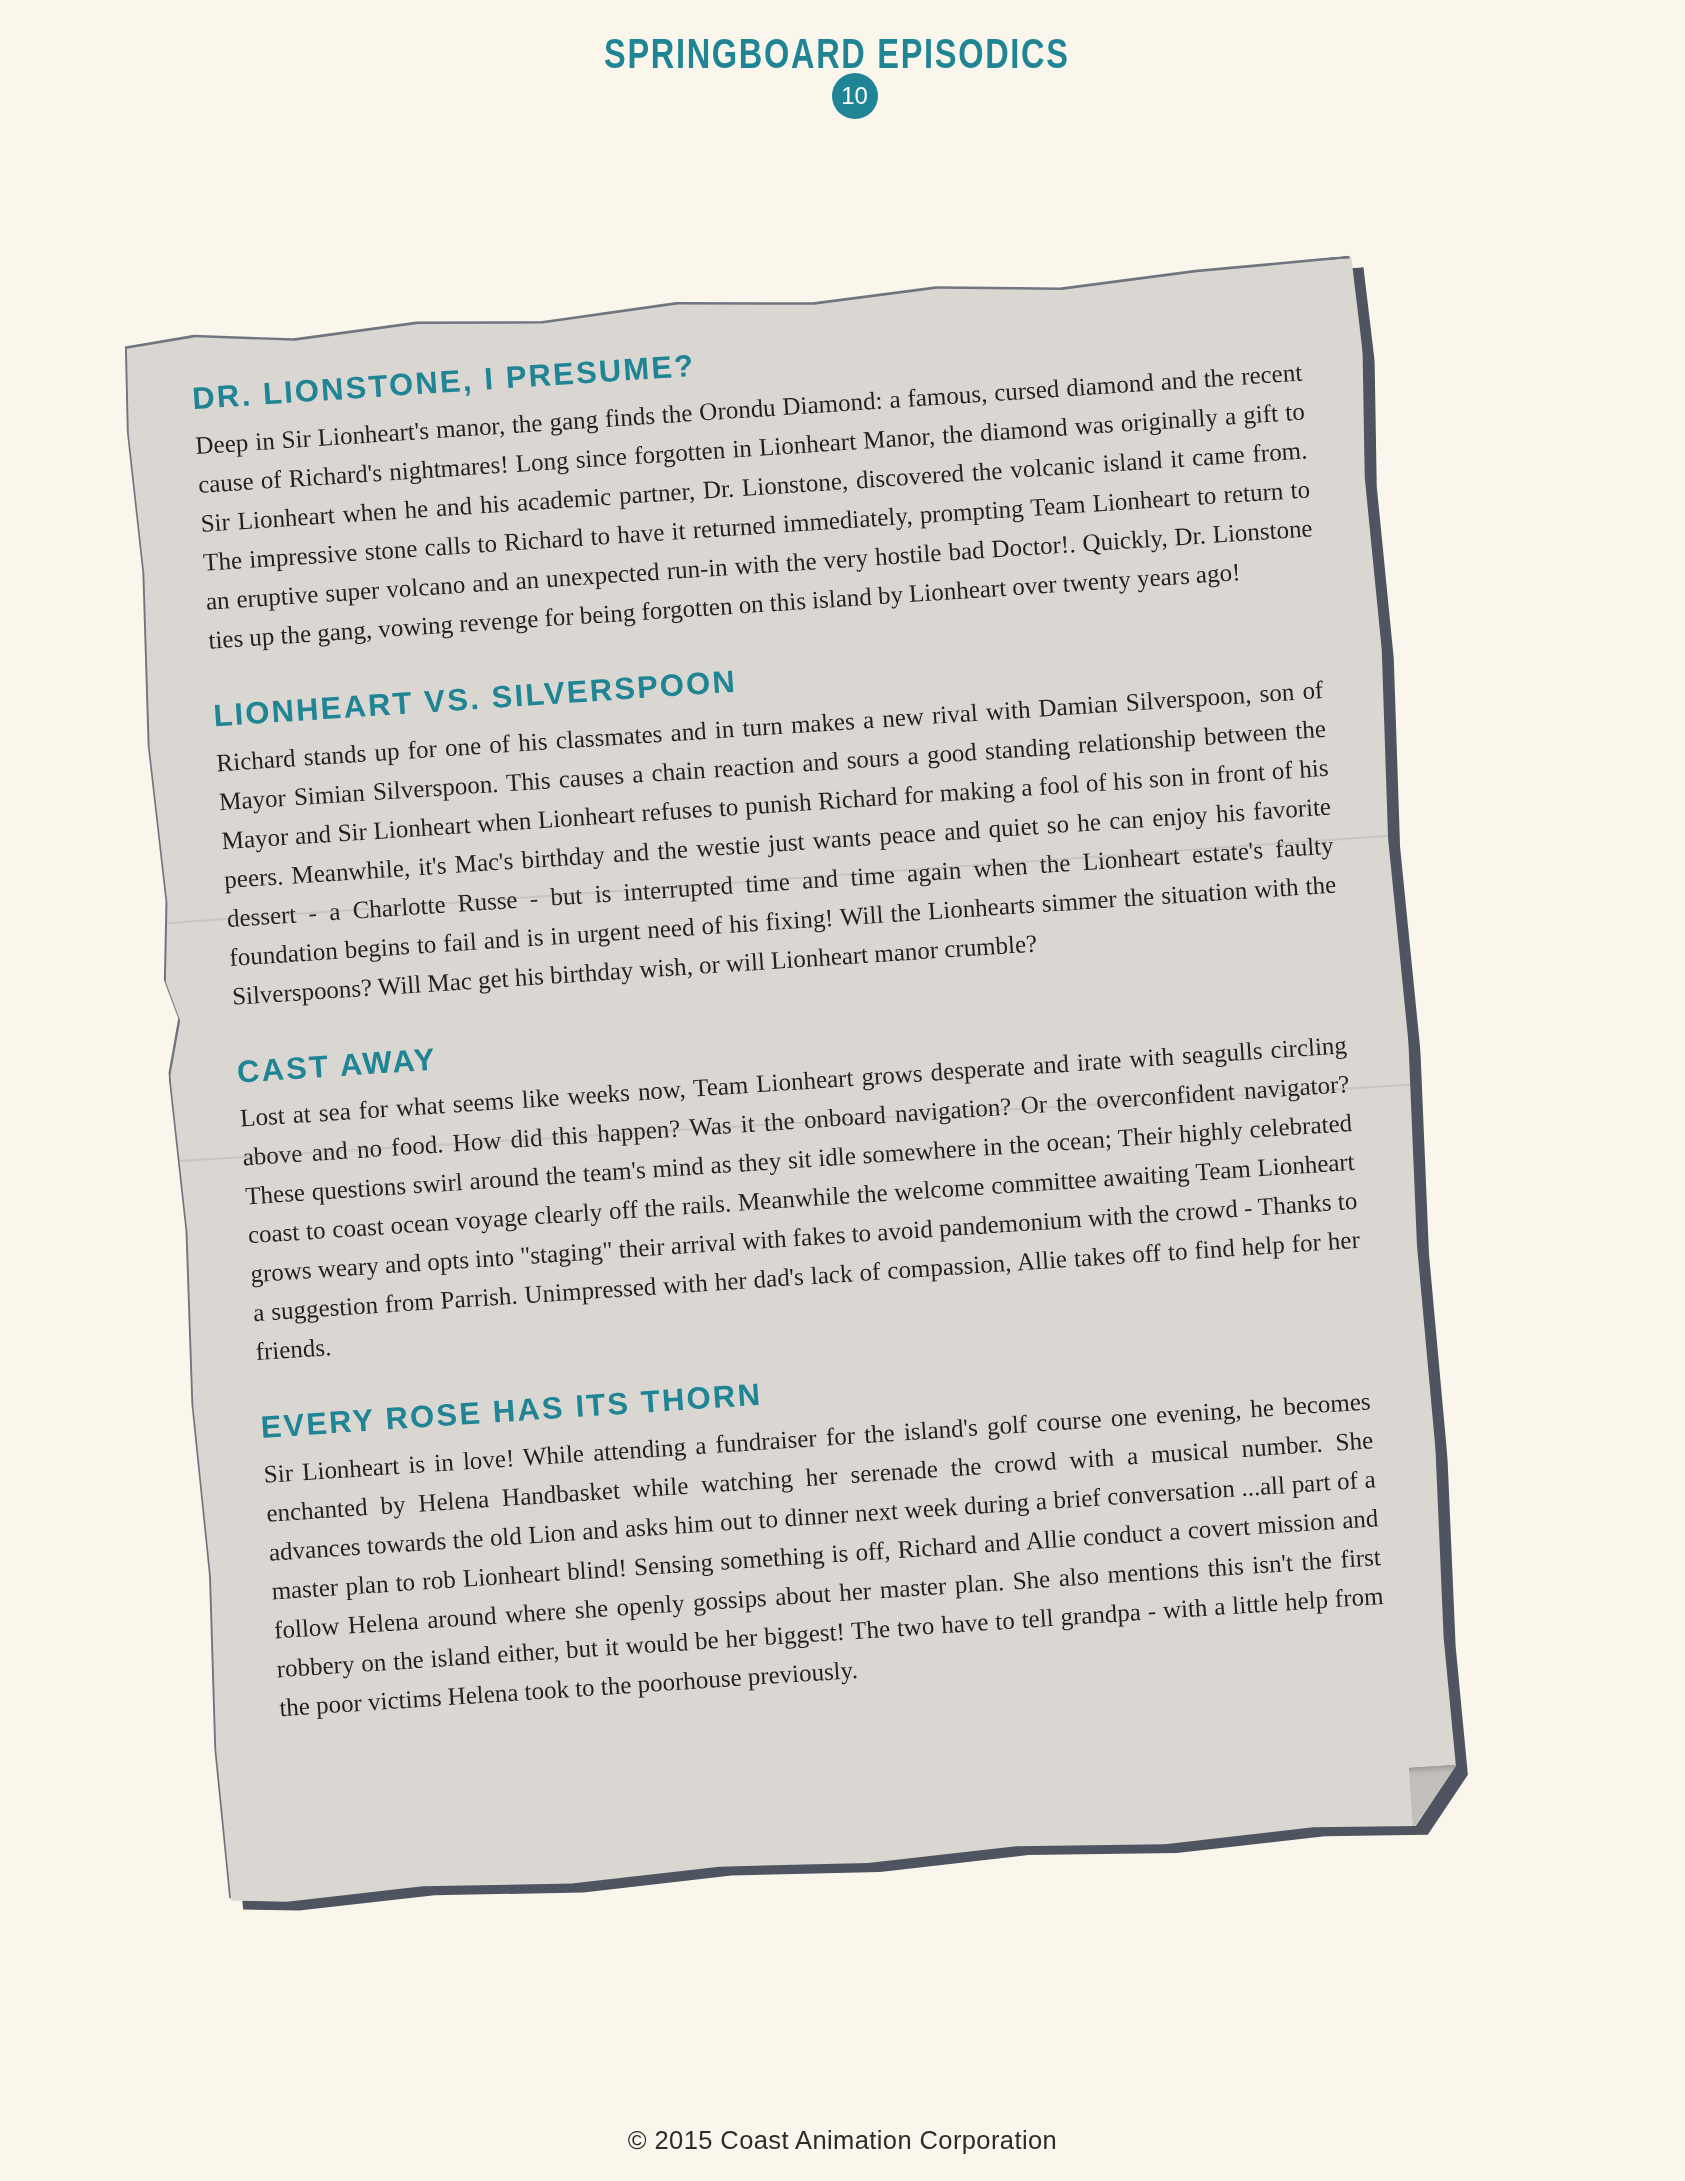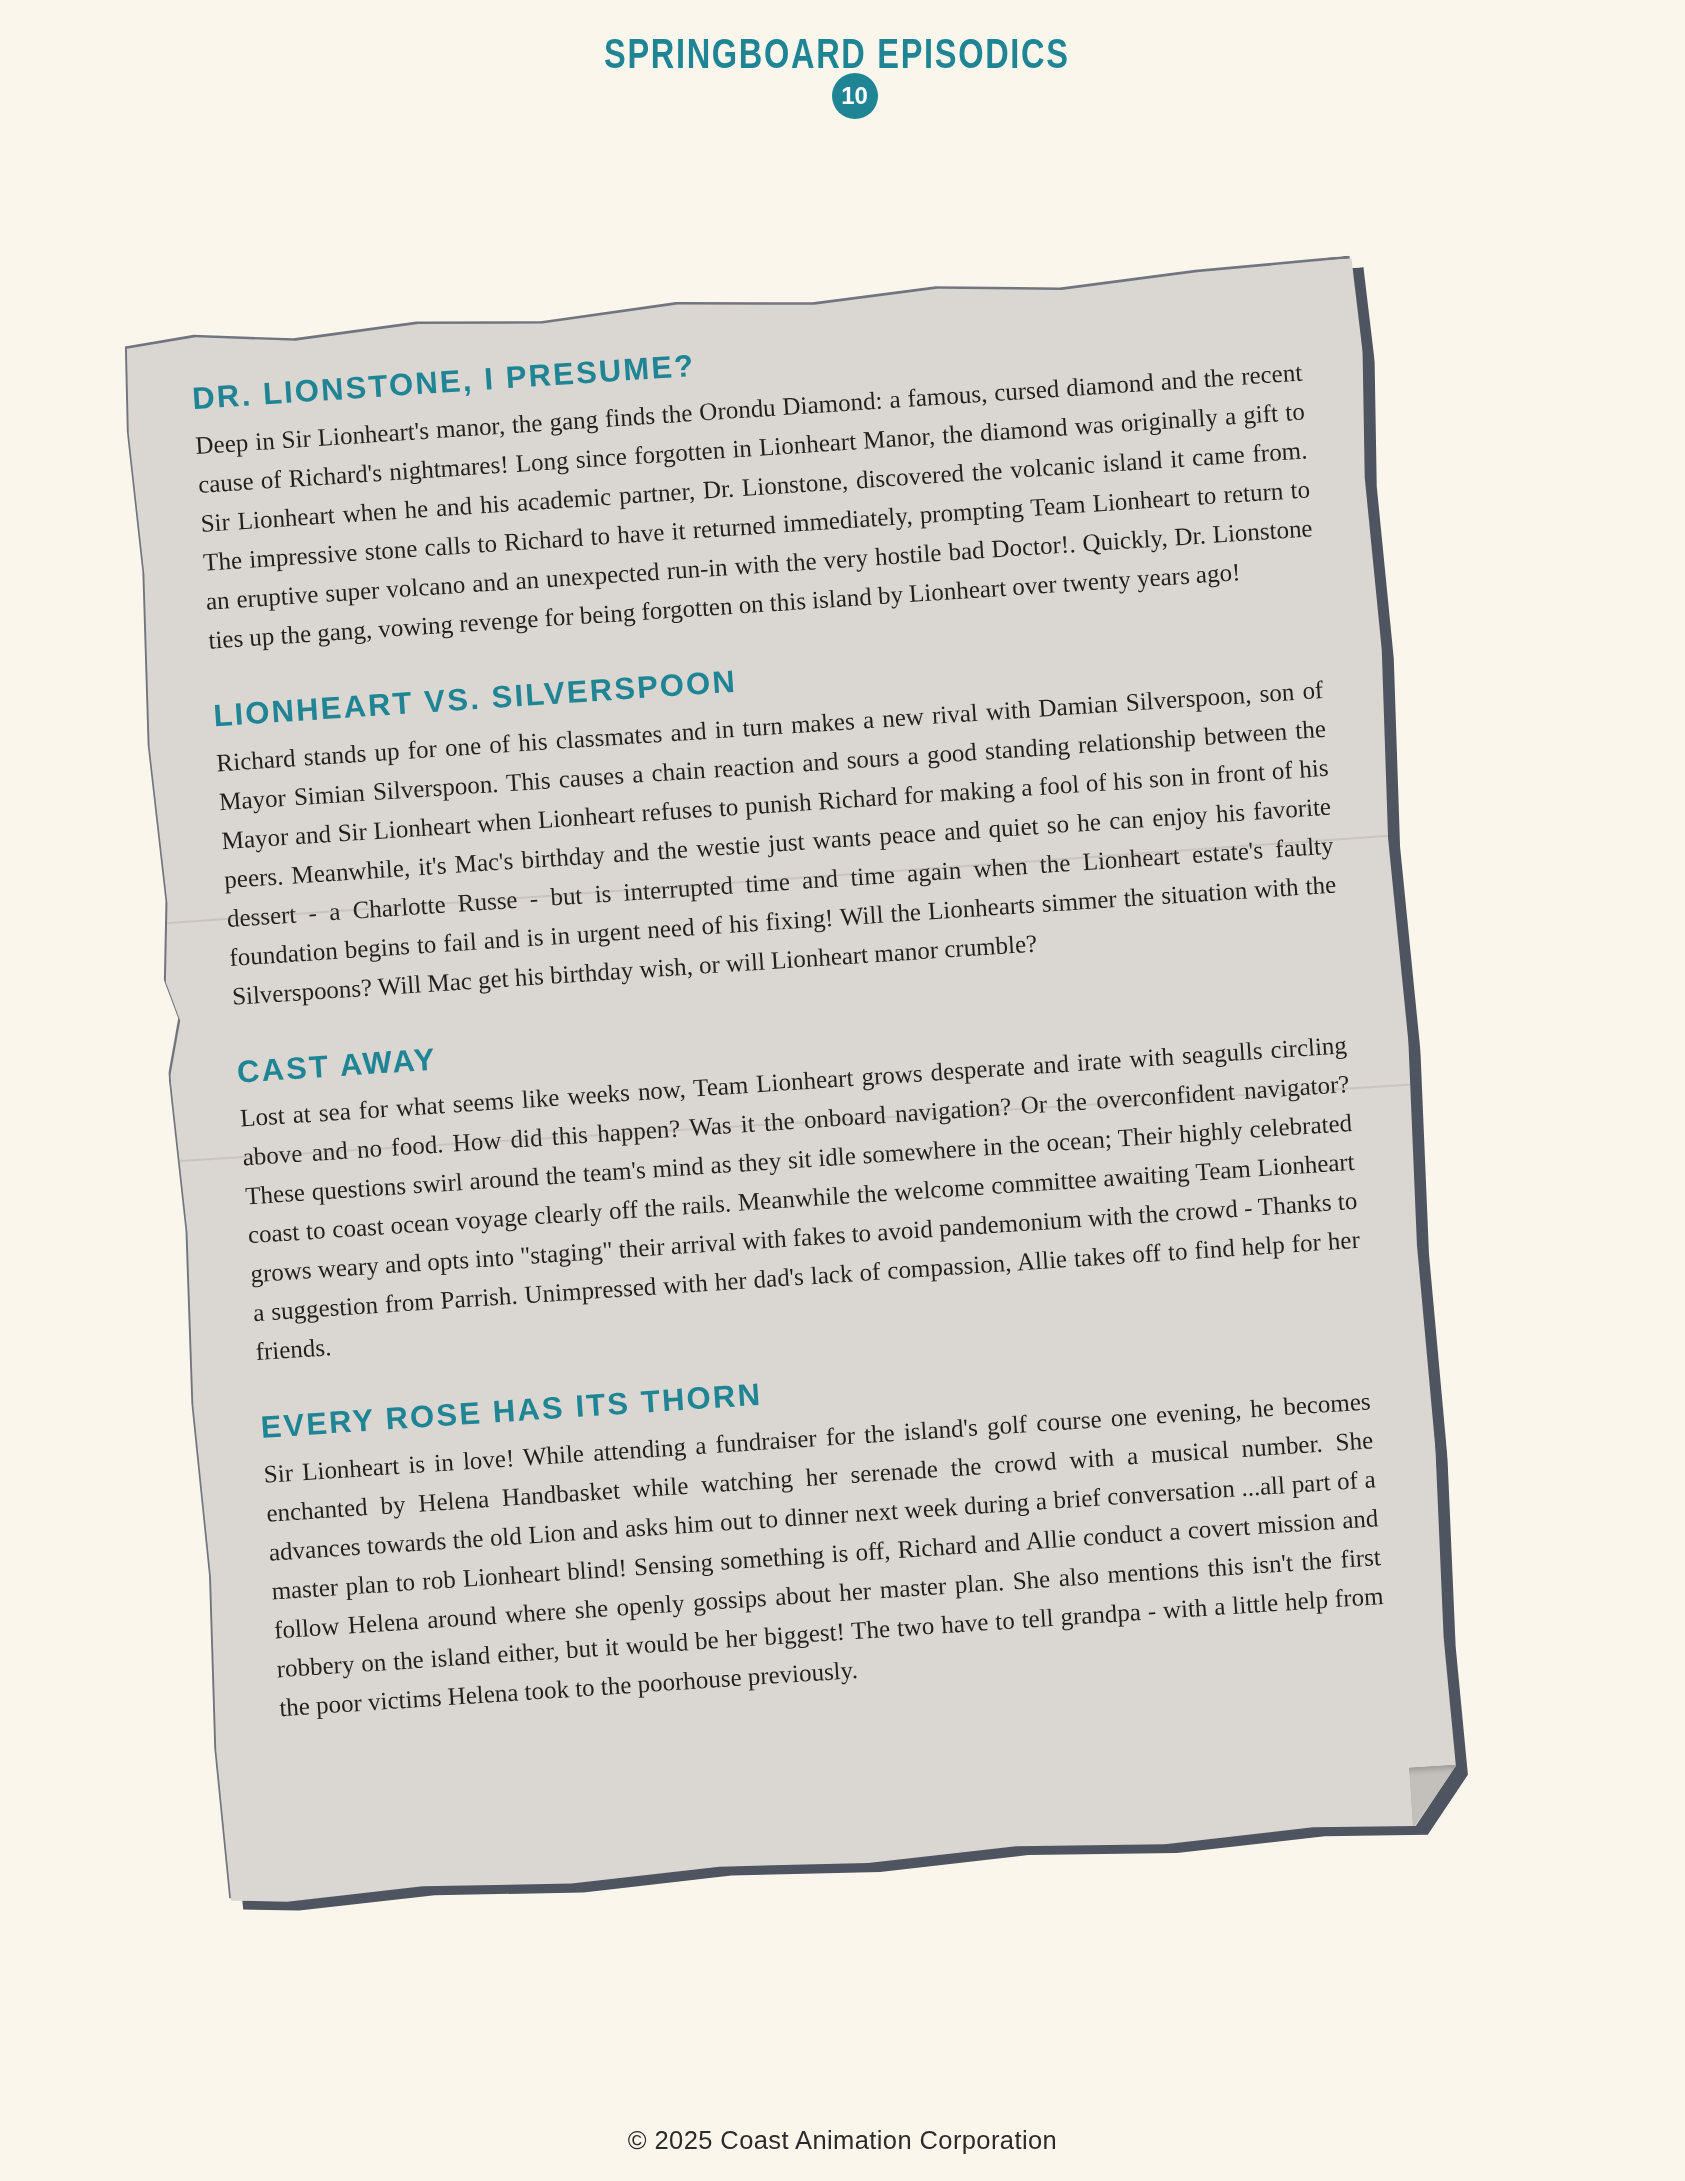--- a/index.html
+++ b/index.html
@@ -43,21 +43,21 @@
     background:var(--teal);
     border-radius:2.6px;
     margin:0 26px 0 12.3px;
   }
   .page-badge{
     width:46px;height:46px;
     border-radius:50%;
     background:var(--teal);
     color:#ffffff;
     font-family:"Liberation Sans", sans-serif;
-    font-weight:700;font-size:24px;
+    font-weight:400;font-size:24px;
     display:flex;align-items:center;justify-content:center;
     flex:0 0 auto;
   }
 
   
   .paper-rotate{
     position:absolute;
     left:172px;top:297px;
     width:1239px;
     transform:rotate(-3.8deg);
@@ -177,15 +177,15 @@
       <div class="episode-synopsis">Sir Lionheart is in love! While attending a fundraiser for the island's golf course one evening, he becomes enchanted by Helena Handbasket while watching her serenade the crowd with a musical number. She advances towards the old Lion and asks him out to dinner next week during a brief conversation ...all part of a master plan to rob Lionheart blind! Sensing something is off, Richard and Allie conduct a covert mission and follow Helena around where she openly gossips about her master plan. She also mentions this isn't the first robbery on the island either, but it would be her biggest! The two have to tell grandpa - with a little help from the poor victims Helena took to the poorhouse previously.</div>
     </div>
 
     <div class="crease c1"></div>
     <div class="crease c2"></div>
     <div class="corner-fold"></div>
   </div>
 </div>
 
 <div class="footer">
-  <span class="copyright-text">© 2025 Coast Animation Corporation</span>
+  <span class="copyright-text">© 2015 Coast Animation Corporation</span>
 </div>
 
 
 </body></html>

